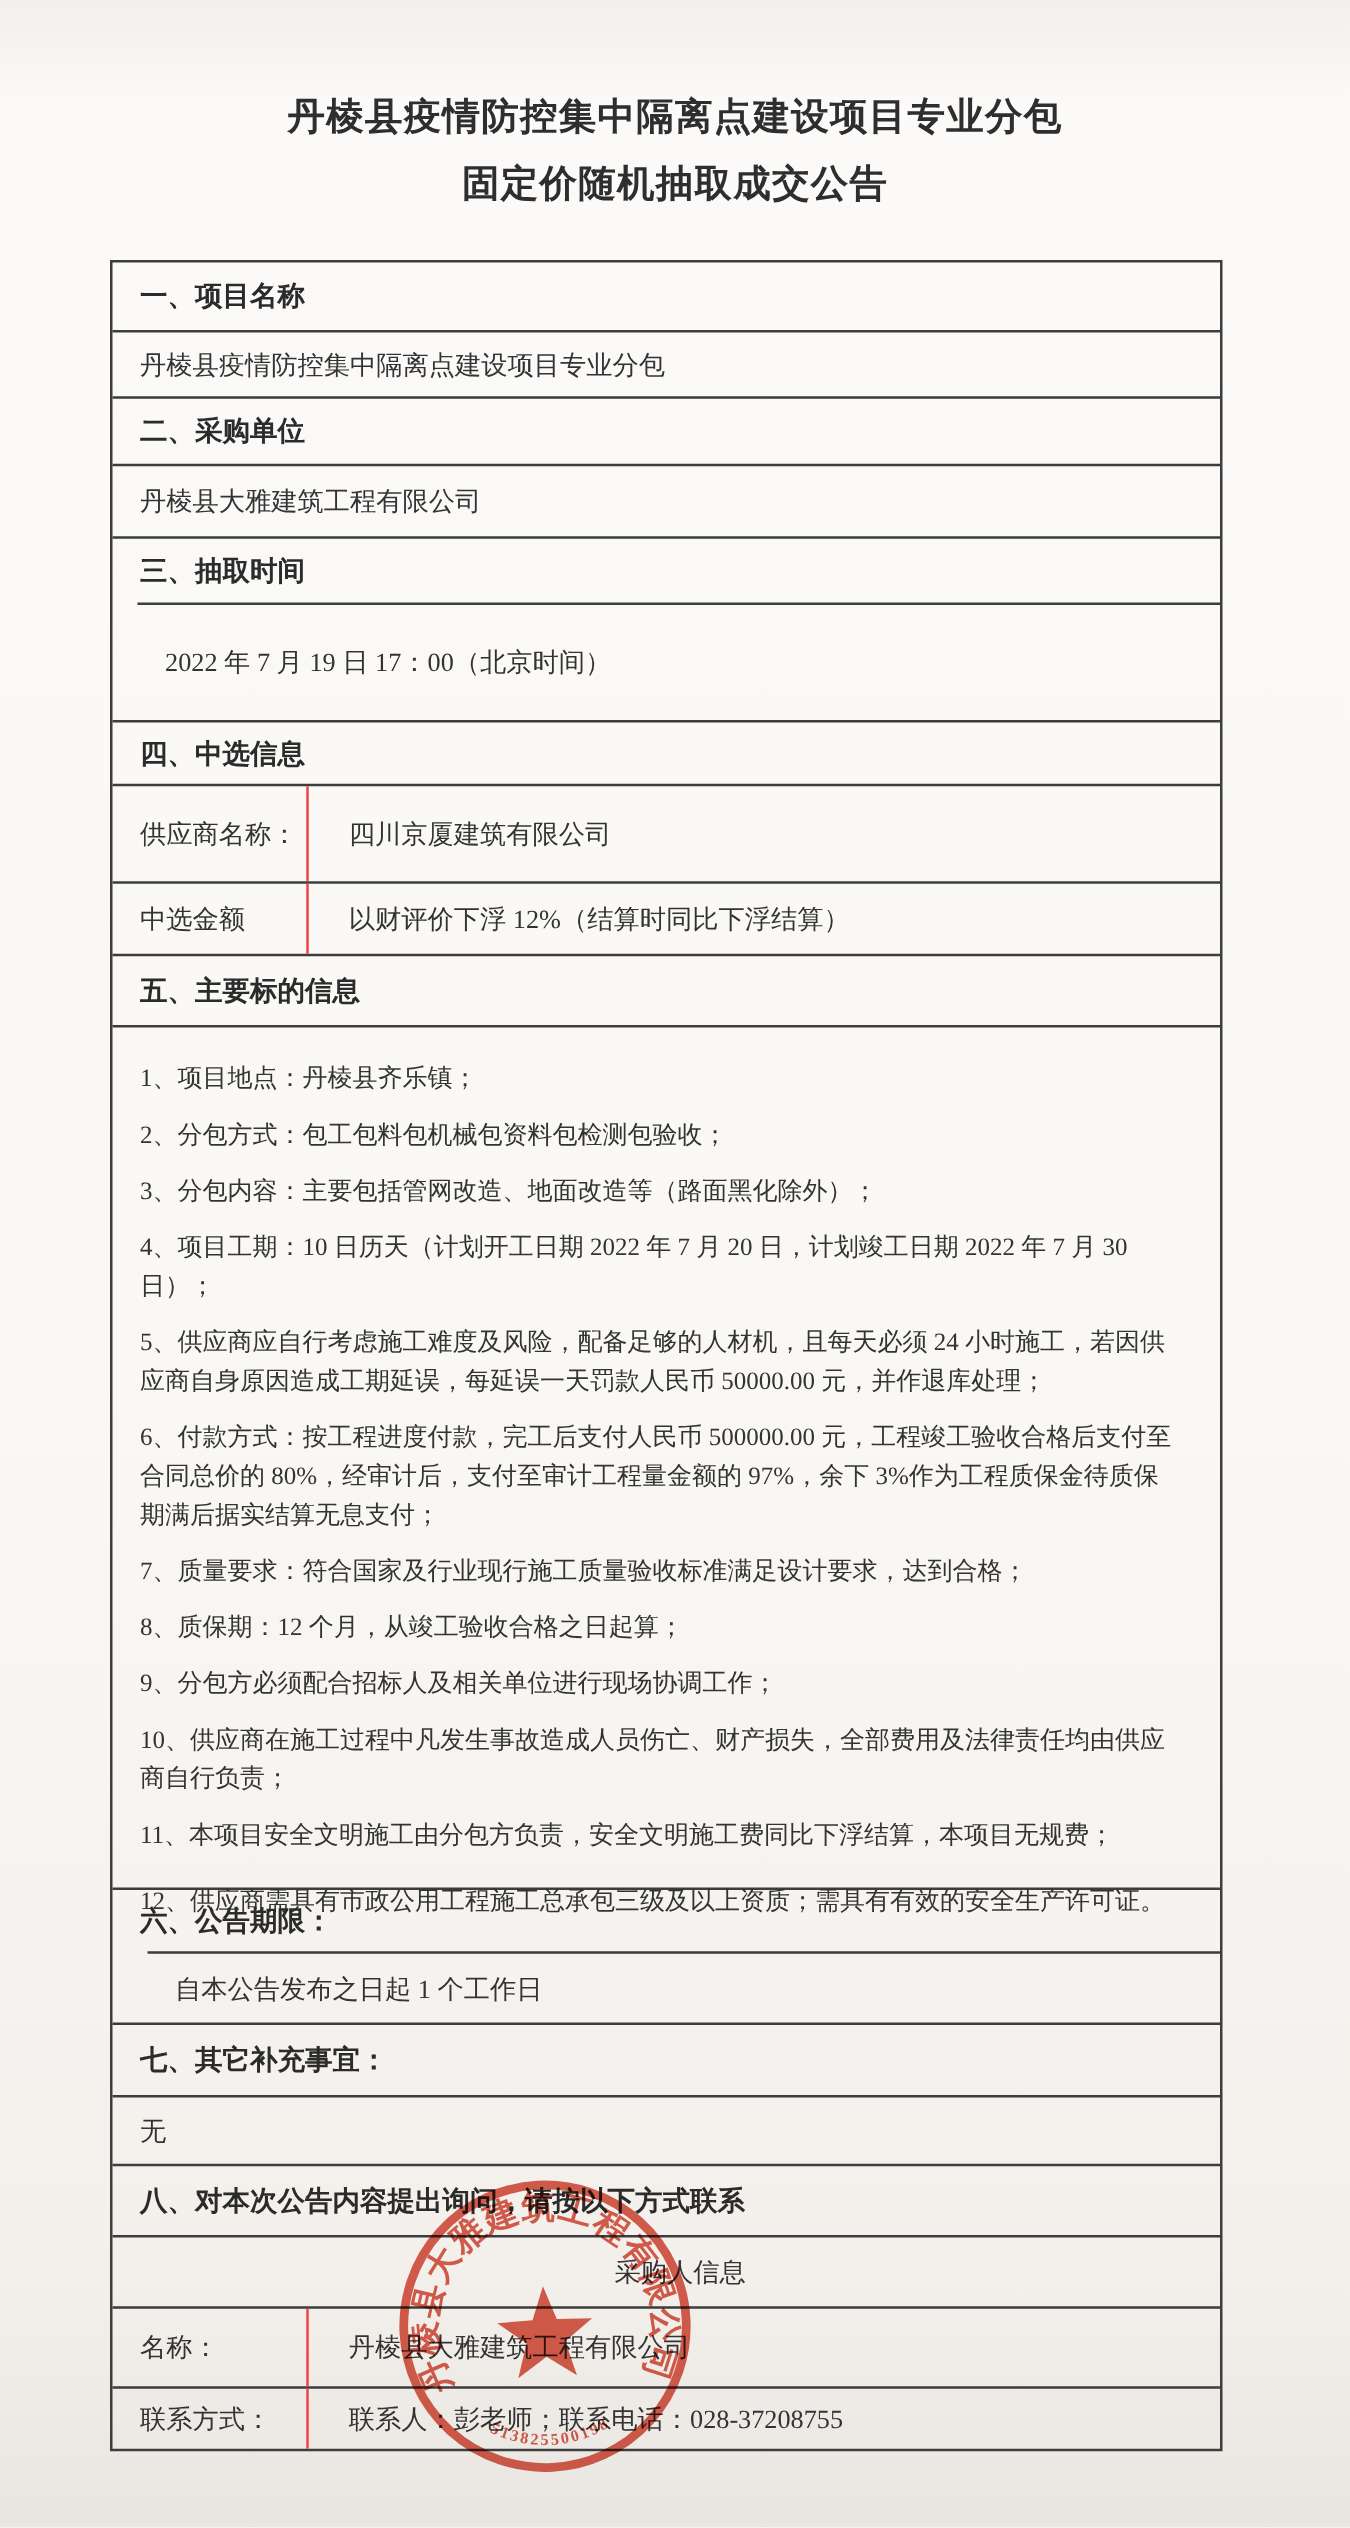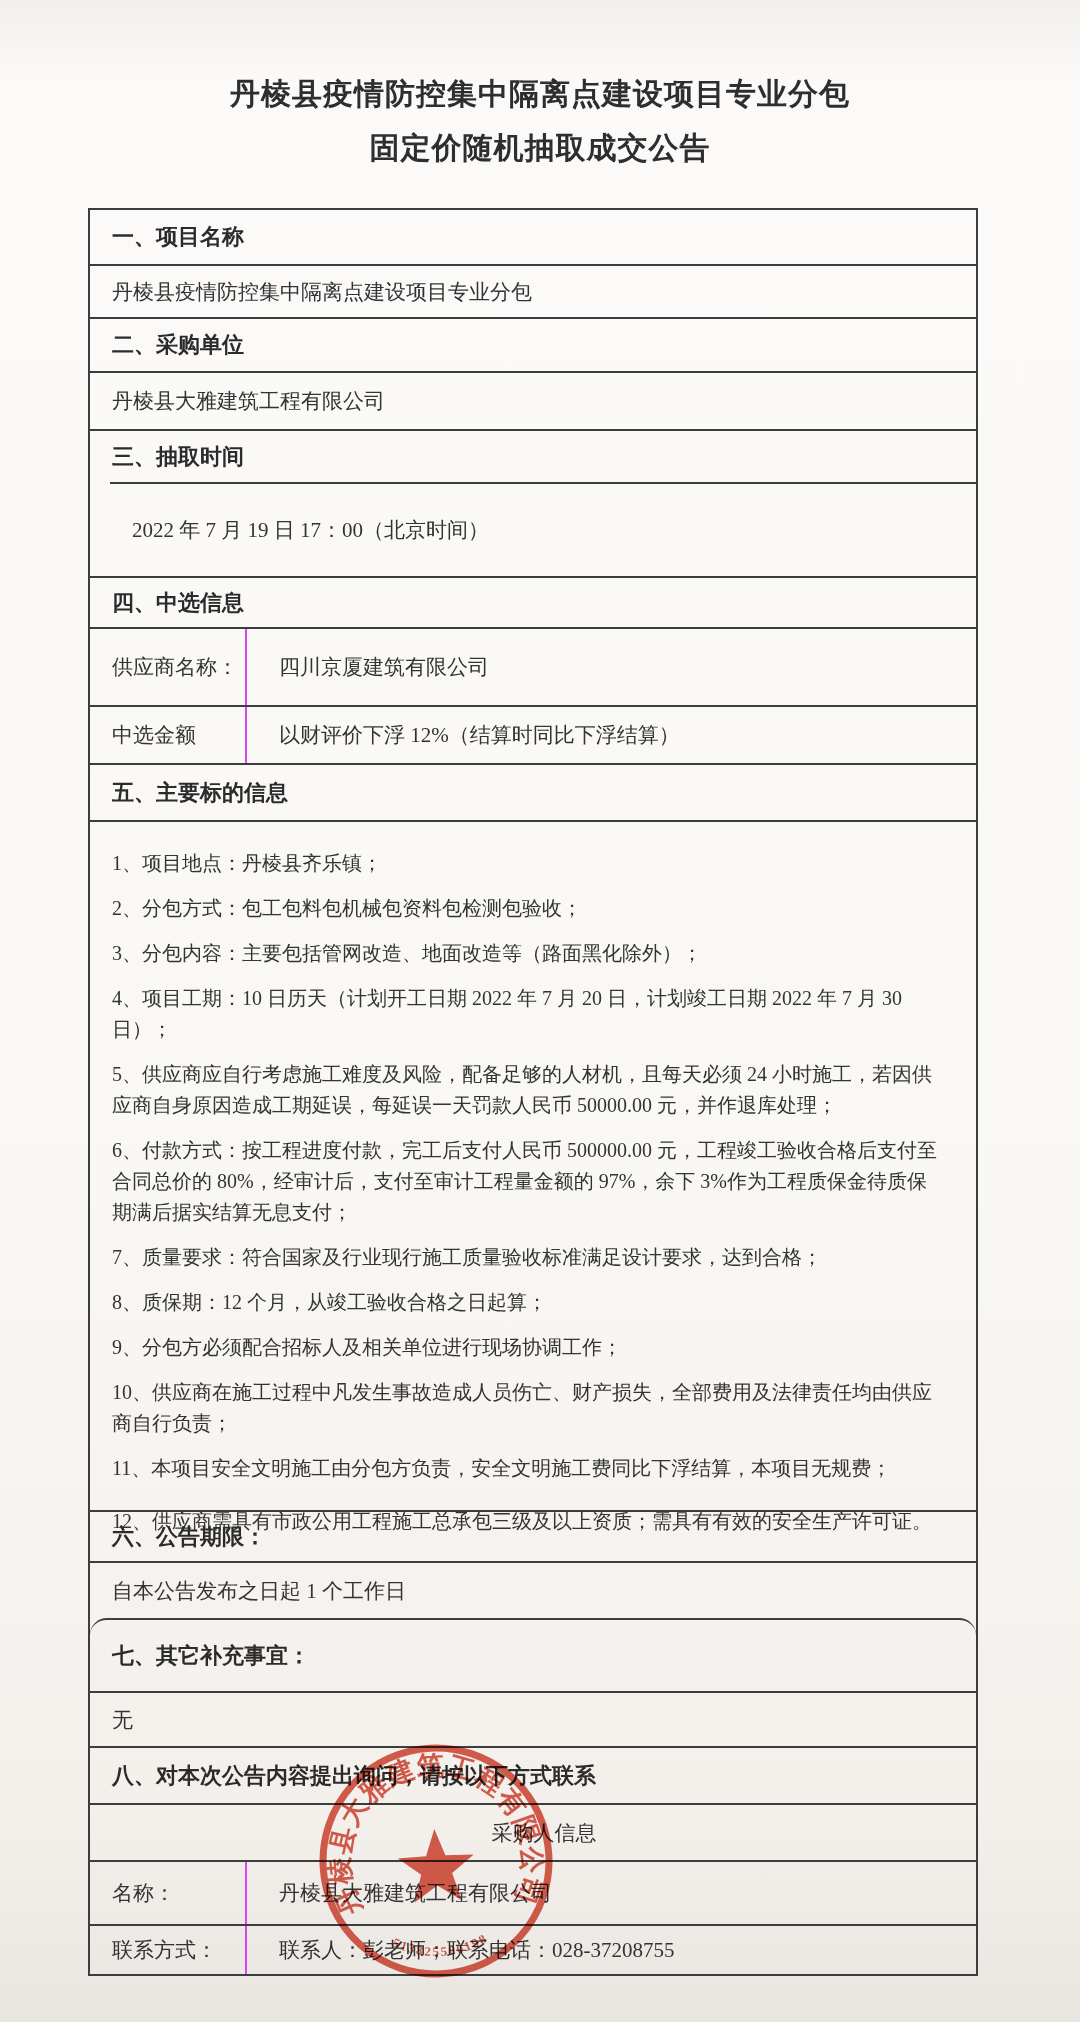--- a/index.html
+++ b/index.html
@@ -52,21 +52,21 @@
     padding-left: 22px;
   }
   .row.value {
     font-size: 21px;
     padding-left: 22px;
   }
   .twocol { padding: 0; align-items: stretch; }
   .twocol .cell-label {
     width: 157px;
     flex: 0 0 157px;
-    border-right: 2px solid #d946ef;
+    border-right: 2px solid #ef4444;
     display: flex;
     align-items: center;
     padding-left: 22px;
     box-sizing: border-box;
     font-size: 21px;
   }
   .twocol .cell-value {
     flex: 1;
     display: flex;
     align-items: center;
@@ -88,22 +88,22 @@
   .h-r3  { height: 54px; }
   .h-r4  { height: 58px; }
   .h-r5  { height: 53px; }
   .h-r6  { height: 94px; margin-left: 20px; }
   .h-r7  { height: 51px; }
   .h-r8  { height: 78px; }
   .h-r9  { height: 58px; }
   .h-r10 { height: 57px; }
   .h-r11 { height: 690px; }
   .h-r12 { height: 51px; }
-  .h-r13 { height: 57px; }
-  .h-r14 { height: 73px; border-radius: 17px; }
+  .h-r13 { height: 57px; margin-left: 28px; }
+  .h-r14 { height: 58px; }
   .h-r15 { height: 55px; }
   .h-r16 { height: 57px; }
   .h-r17 { height: 57px; justify-content: center; }
   .h-r18 { height: 64px; }
   .h-r19 { height: 50px; }
 
   .seal {
     position: absolute;
     left: 305px;
     top: 1730px;

